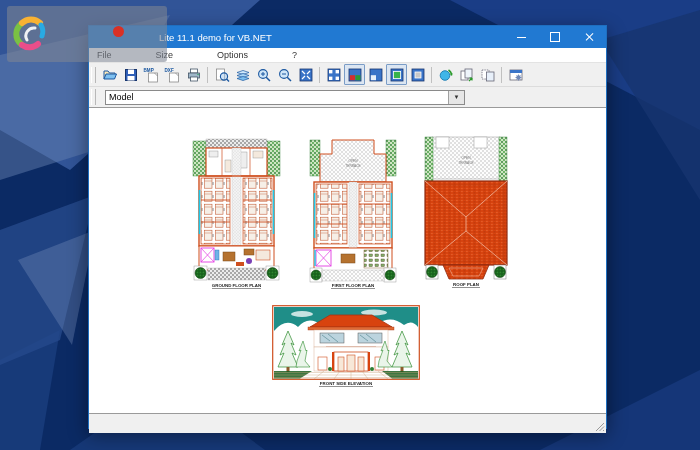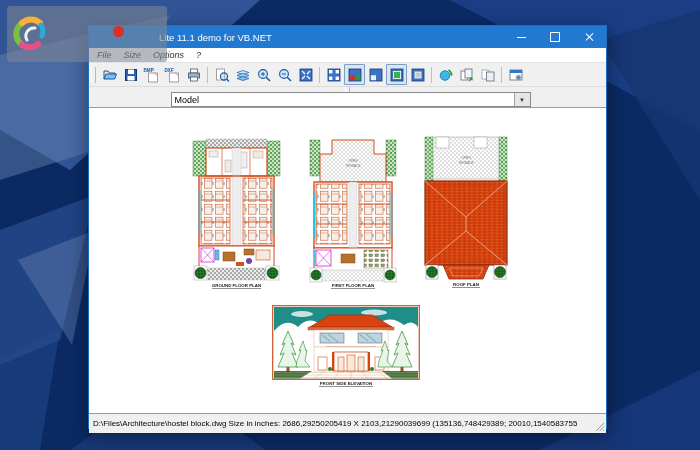--- a/index.html
+++ b/index.html
@@ -15,31 +15,31 @@
   .win-btn{width:34px;height:22px;display:flex;align-items:center;justify-content:center;}
   .min-glyph{width:9px;height:1px;background:#fff;}
   .max-glyph{width:8px;height:8px;border:1px solid #fff;}
   .close-glyph{position:relative;width:10px;height:10px;}
   .close-glyph:before,.close-glyph:after{content:"";position:absolute;left:4.5px;top:0;
     width:1.2px;height:10px;background:#fff;}
   .close-glyph:before{transform:rotate(45deg);}
   .close-glyph:after{transform:rotate(-45deg);}
   .menubar{height:14px;background:#fff;display:flex;align-items:center;
     border-bottom:1px solid #e3e3e3;}
-  .menu-item{font-size:9px;color:#333;padding:0 6px;font-style:italic;}
+  .menu-item{font-size:9px;color:#333;padding:0 22px;}
   .menu-item:first-child{padding-left:8px;}
   .toolbar{height:23px;background:#f0f0f0;display:flex;align-items:center;
     border-bottom:1px solid #dcdcdc;}
   .grip{width:3px;height:16px;border-left:1px solid #fff;border-right:1px solid #b8b8b8;
     margin:0 3px 0 2px;}
   .tbtn{width:19px;height:19px;display:flex;align-items:center;justify-content:center;
     border:1px solid transparent;border-radius:1px;}
   .tbtn.pressed{border:1px solid #7a9cc6;background:#dce6f2;}
   .tsep{width:1px;height:16px;background:#c0c0c0;margin:0 3px;}
-  .comborow{height:20px;background:#f0f0f0;display:flex;align-items:center;flex-direction:column;}
+  .comborow{height:20px;background:#f0f0f0;display:flex;align-items:center;}
   .combo{margin-left:6px;width:360px;height:15px;background:#fff;border:1px solid #8a8a8a;
     display:flex;align-items:center;position:relative;box-sizing:border-box;}
   .combo-value{font-size:9px;color:#000;padding-left:3px;flex:1;}
   .combo-arrow{width:15px;height:13px;background:#e6e6e6;border-left:1px solid #a0a0a0;
     display:flex;align-items:center;justify-content:center;font-size:6px;color:#333;}
   .canvas{position:relative;height:305px;background:#fff;border-top:1px solid #9a9a9a;
     border-bottom:1px solid #9a9a9a;overflow:hidden;}
   .drawing{position:absolute;}
   .statusbar{height:19px;background:#f0f0f0;display:flex;align-items:center;position:relative;
     overflow:hidden;}
@@ -423,18 +423,17 @@
       <polygon points="2,66 40,66 28,73.5 2,73.5" fill="#1b5e20" opacity="0.85"></polygon>
       <polygon points="110,66 146,66 146,73.5 120,73.5" fill="#1b5e20" opacity="0.85"></polygon>
       <path d="M2 67.5 H146 M2 70 H146 M2 72.5 H146" stroke="#caa27a" stroke-width="0.4"></path>
       <path d="M52 66 L42 74 M68 66 L62 74 M79 66 L79 74 M90 66 L96 74 M106 66 L116 74" stroke="#caa27a" stroke-width="0.4"></path>
       <text x="74" y="80" font-size="4.4" font-weight="bold" fill="#222" text-anchor="middle">FRONT SIDE ELEVATION</text>
       <line x1="47" y1="81.5" x2="101" y2="81.5" stroke="#222" stroke-width="0.5"></line>
     </svg>
   </div>
 
   <div class="statusbar">
-    <span class="status-text">D:\Files\Architecture\hostel block.dwg   Size in inches: 2686,29250205419 X 2103,21290039699   (135136,748429389; 20010,1540583755</span>
     <svg class="resize-grip" width="10" height="10">
       <path d="M9 1 L1 9 M9 4.5 L4.5 9 M9 8 L8 9" stroke="#9a9a9a" stroke-width="1"></path>
     </svg>
   </div>
 </div>
 
 </body></html>

